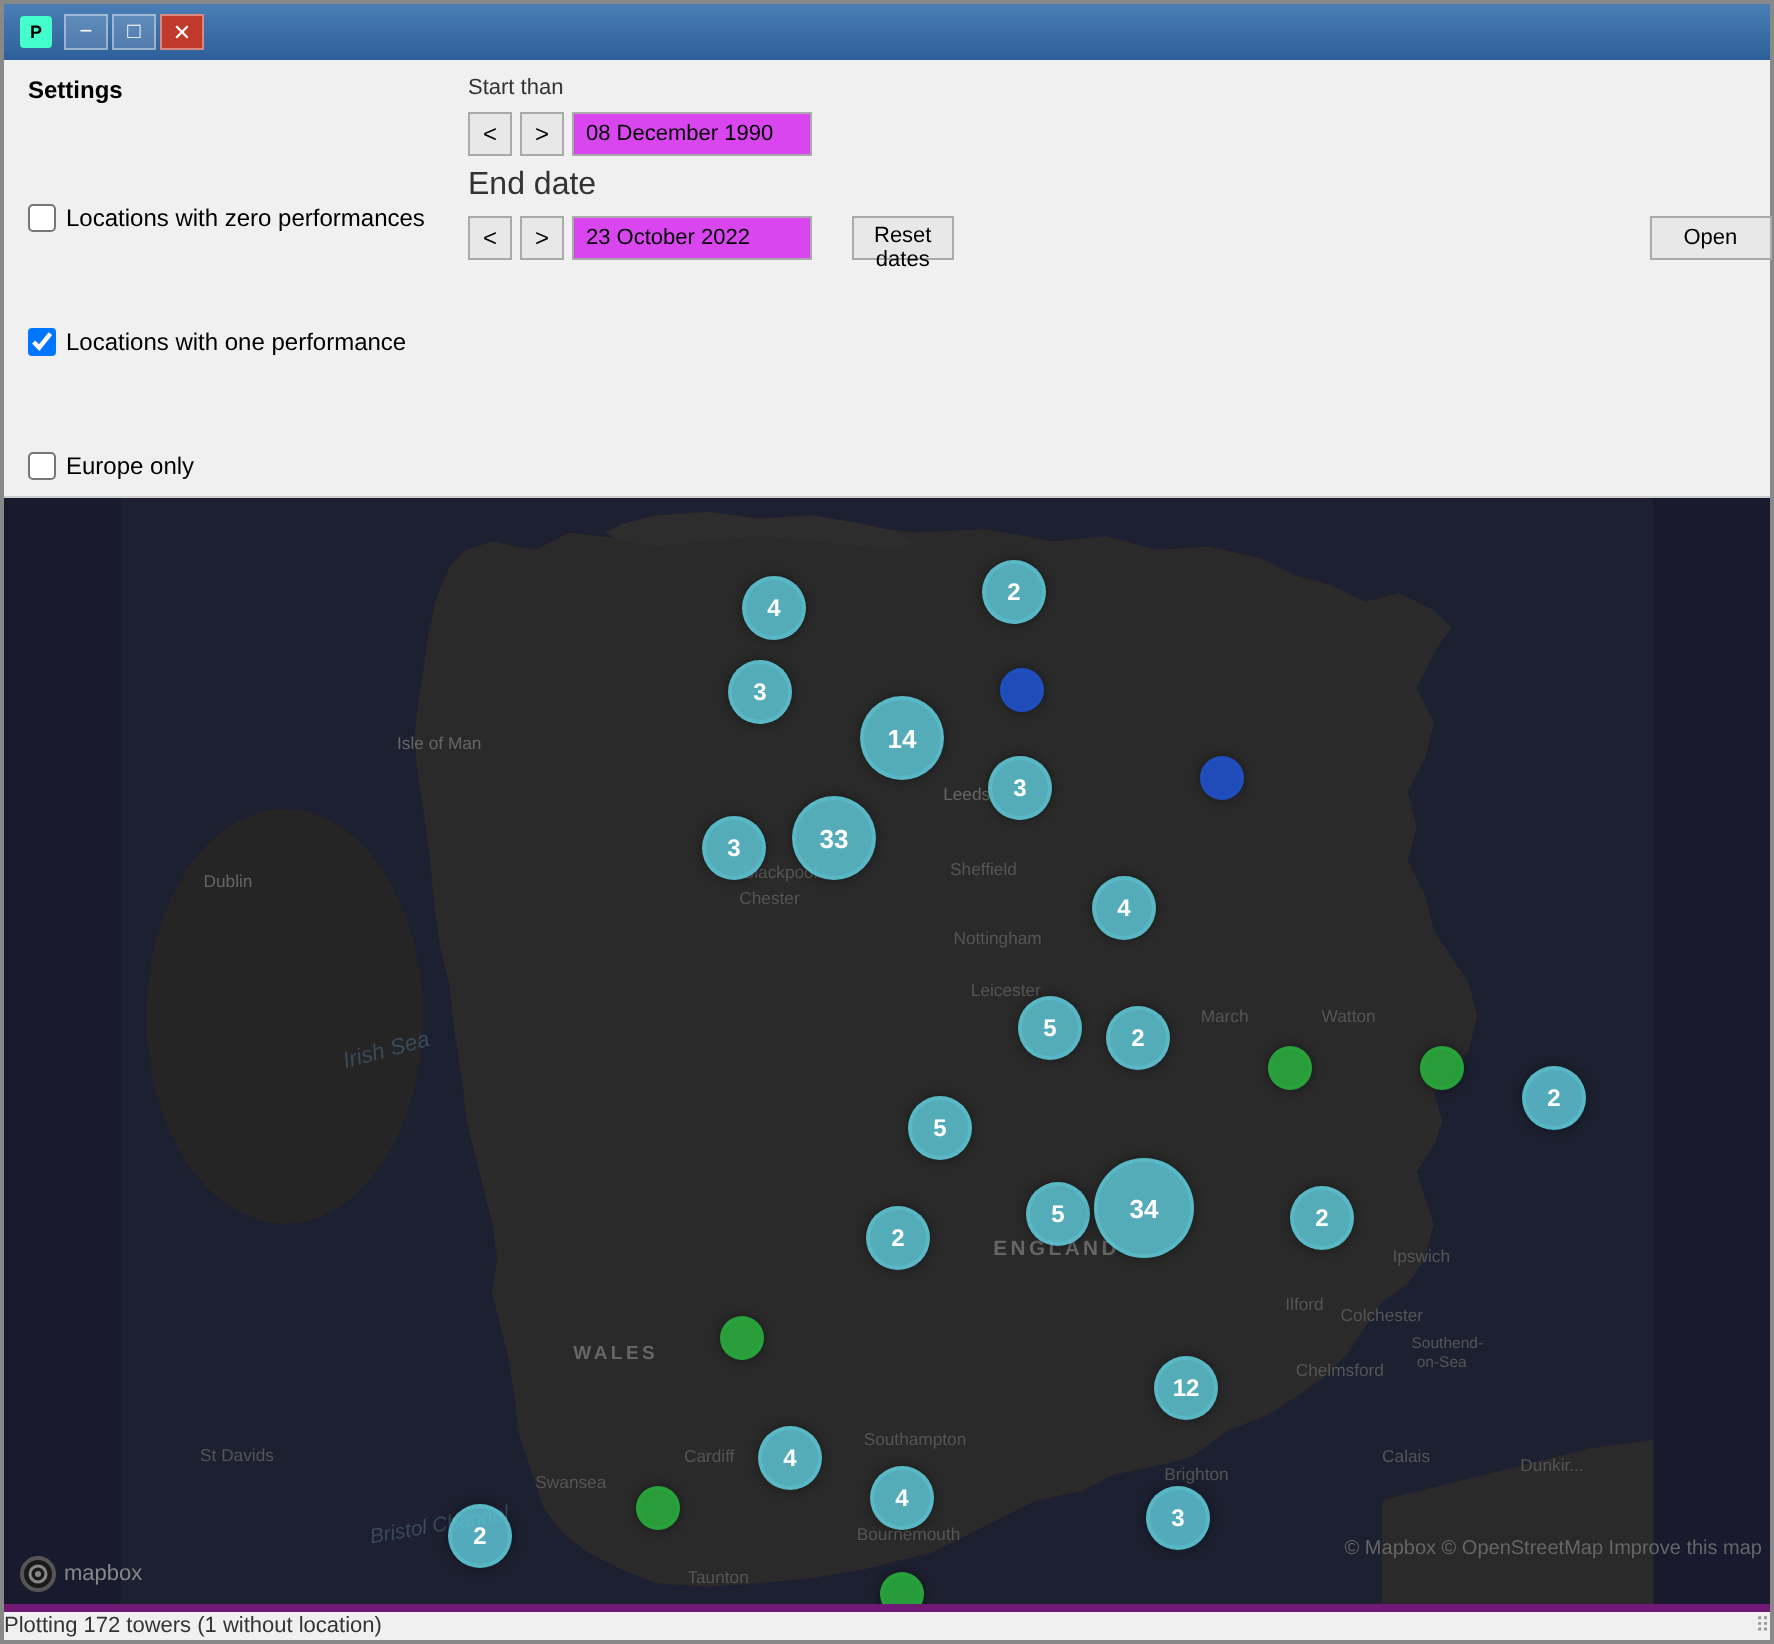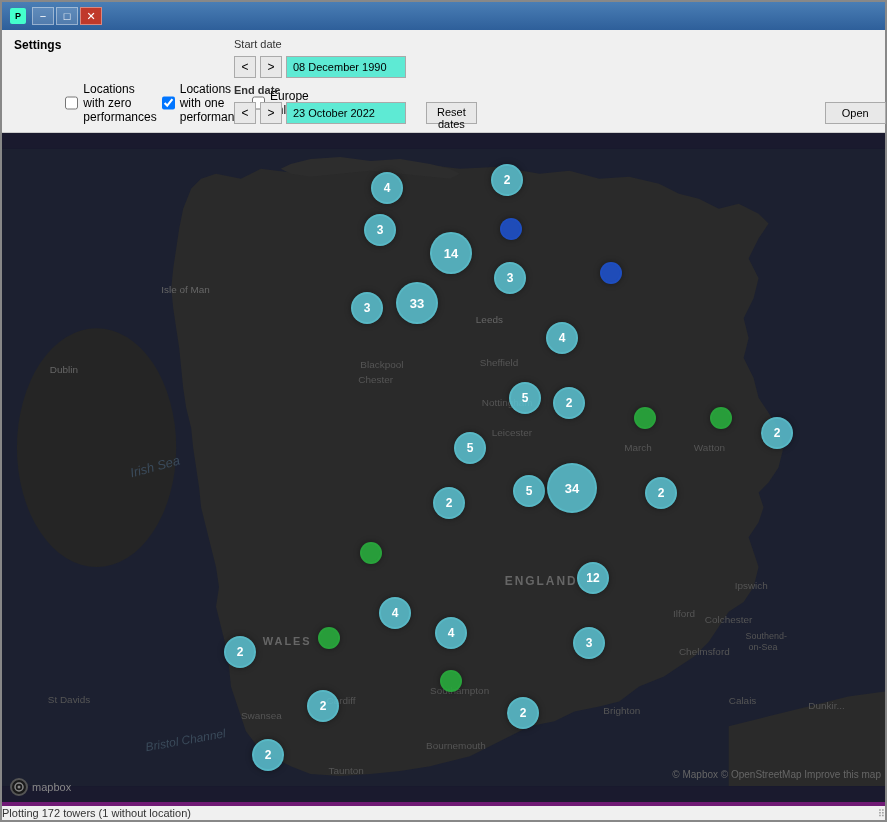--- a/index.html
+++ b/index.html
@@ -9,27 +9,27 @@
     
     .titlebar { background: linear-gradient(to bottom, #4a7eb5, #2e5f9a); height: 28px; display: flex; align-items: center; padding: 0 8px; color: white; font-size: 12px; font-weight: bold; flex-shrink: 0; }
     .titlebar-icon { width: 16px; height: 16px; background: #4fc; border-radius: 2px; margin-right: 6px; display: flex; align-items: center; justify-content: center; font-size: 9px; font-weight: bold; color: #000; }
     .titlebar-title { flex: 1; }
     .titlebar-buttons { display: flex; gap: 2px; }
     .titlebar-btn { width: 22px; height: 18px; border: 1px solid rgba(255,255,255,0.4); background: rgba(255,255,255,0.15); color: white; cursor: pointer; display: flex; align-items: center; justify-content: center; font-size: 11px; }
     .titlebar-btn.close { background: #c0392b; }
     
     .toolbar { background: #f0f0f0; border-bottom: 1px solid #ccc; padding: 8px 12px; display: flex; align-items: flex-start; gap: 20px; flex-shrink: 0; min-height: 100px; }
     
-    .settings-section { display: flex; gap: 4px; min-width: 200px; }
+    .settings-section { display: flex; flex-direction: column; gap: 4px; min-width: 200px; }
     .settings-title { font-weight: bold; margin-bottom: 2px; }
     .checkbox-row { display: flex; align-items: center; gap: 5px; margin-top: 44px; }
     .checkbox-row input[type="checkbox"] { width: 14px; height: 14px; }
     .date-row { display: flex; align-items: center; gap: 4px; }
     .nav-btn { width: 22px; height: 22px; border: 1px solid #aaa; background: #e8e8e8; cursor: pointer; display: flex; align-items: center; justify-content: center; font-size: 12px; }
-    .date-value { border: 1px solid #aaa; background: #5eead4; padding: 2px 6px; min-width: 120px; font-size: 11px; height: 22px; display: flex; align-items: center; }
+    .date-value { border: 1px solid #aaa; background: #d946ef; padding: 2px 6px; min-width: 120px; font-size: 11px; height: 22px; display: flex; align-items: center; }
     
     .county-section { display: flex; flex-direction: column; gap: 4px; min-width: 200px; }
     .county-label { font-size: 11px; color: #333; }
     .county-select { height: 22px; border: 1px solid #aaa; background: white; padding: 0 4px; min-width: 200px; font-size: 11px; }
     .reset-btn { border: 1px solid #aaa; background: #e8e8e8; padding: 3px 10px; cursor: pointer; font-size: 11px; height: 22px; }
     .open-btn { border: 1px solid #aaa; background: #e8e8e8; padding: 3px 16px; cursor: pointer; font-size: 11px; height: 22px; align-self: flex-end; }
     
     .map-container { flex: 1; position: relative; overflow: hidden; background: #1a1a2e; }
     
     .map-svg { width: 100%; height: 100%; position: absolute; top: 0; left: 0; }
@@ -76,34 +76,34 @@
       <div class="checkbox-row">
         <input type="checkbox" style="">
         <span>Europe only</span>
       </div>
     </div>
 
     <div style="display:flex; flex-direction:column; gap:6px;">
       <div style="display:flex; gap:20px; align-items:flex-start;">
 
         <div class="date-block">
-          <span style="font-size:11px;color:#333;">Start date</span>
+          <span style="font-size:11px;color:#333;">Start than</span>
           <div class="date-row">
             <button class="nav-btn">&lt;</button>
             <button class="nav-btn">&gt;</button>
             <div class="date-value">08 December 1990</div>
           </div>
         </div>
 
       </div>
 
       <div style="display:flex; gap:20px; align-items:flex-end;">
 
         <div class="date-block">
-          <span style="font-size:11px;color:#333;font-weight:bold;">End date</span>
+          <span style="font-size:16px;color:#333;">End date</span>
           <div class="date-row">
             <button class="nav-btn">&lt;</button>
             <button class="nav-btn">&gt;</button>
             <div class="date-value">23 October 2022</div>
           </div>
         </div>
 
         <div style="display:flex; gap:8px; ">
           <button class="reset-btn">Reset dates</button>
           <button class="open-btn" style="margin-left:340px;">Open</button>

